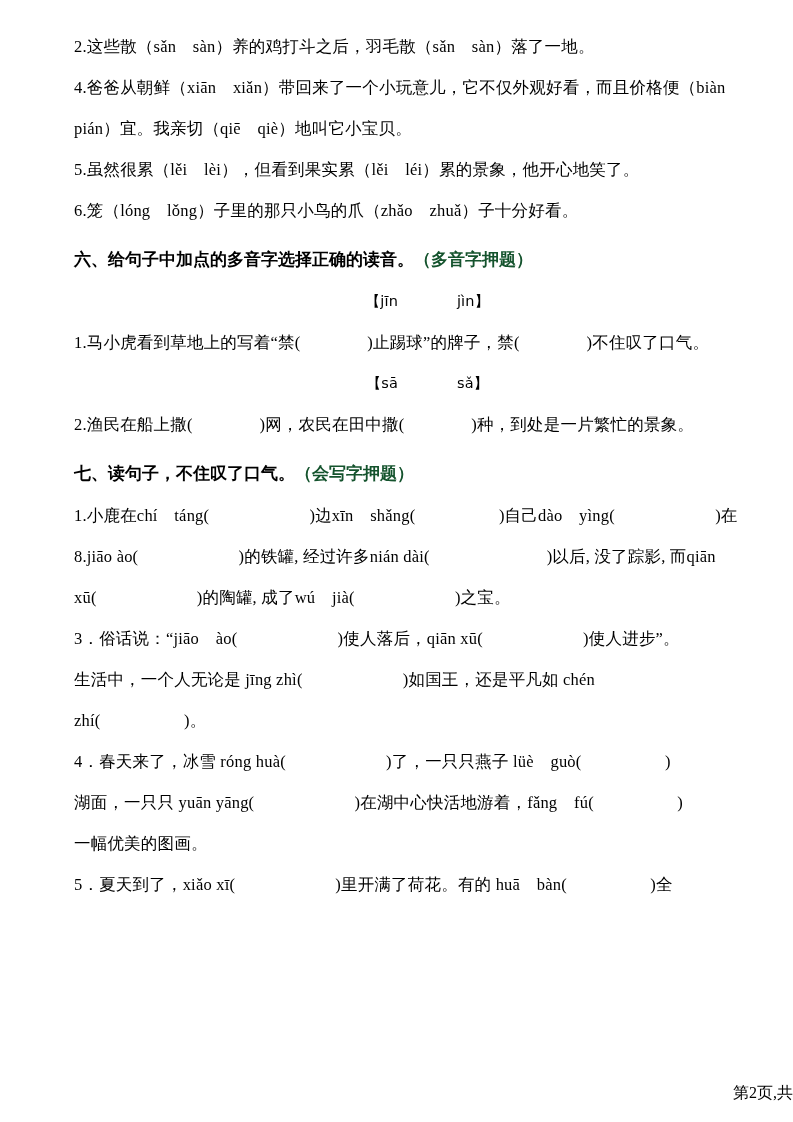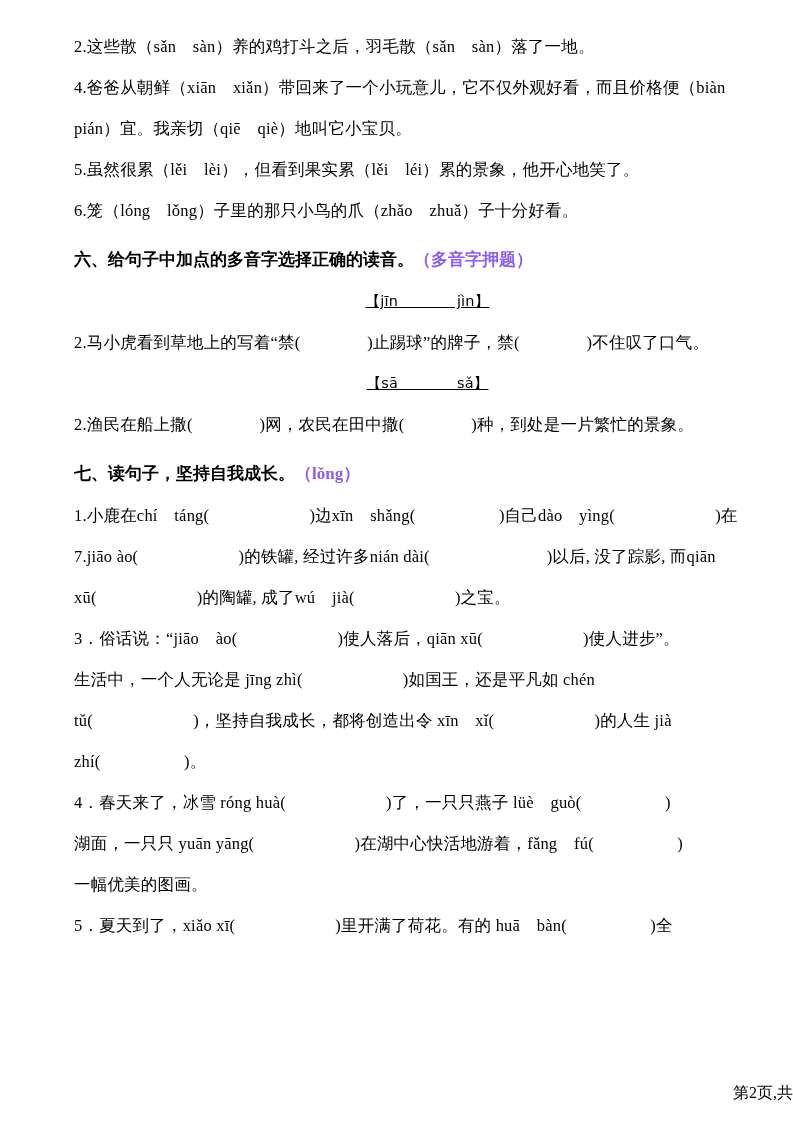--- a/index.html
+++ b/index.html
@@ -32,30 +32,29 @@
   .indent {
     text-indent: 0;
   }
   .sec-head {
     font-weight: bold;
     font-size: 17px;
     line-height: 42px;
     margin-top: 8px;
   }
   .red {
-    color: #8b5cf6;
+    color: #14532d;
     font-weight: bold;
   }
   .py {
     font-family: "DejaVu Sans", sans-serif;
     font-size: 14.5px;
   }
   .center {
     text-align: center;
-    text-decoration: underline;
   }
   .footer {
     position: absolute;
     left: 7px;
     right: 0;
     bottom: 18px;
     text-align: right;
     font-size: 16px;
     font-family: "Liberation Serif", serif;
   }
@@ -68,34 +67,33 @@
   <div class="line indent">2.这些散（sǎn　sàn）养的鸡打斗之后，羽毛散（sǎn　sàn）落了一地。</div>
   <div class="line indent">4.爸爸从朝鲜（xiān　xiǎn）带回来了一个小玩意儿，它不仅外观好看，而且价格便（biàn　pián）宜。我亲切（qiē　qiè）地叫它小宝贝。</div>
   <div class="line indent">5.虽然很累（lěi　lèi），但看到果实累（lěi　léi）累的景象，他开心地笑了。</div>
   <div class="line indent">6.笼（lóng　lǒng）子里的那只小鸟的爪（zhǎo　zhuǎ）子十分好看。</div>
 
   <div class="sec-head">
     <span>六、给句子中加点的多音字选择正确的读音。</span><span class="red">（多音字押题）</span>
   </div>
 
   <div class="line center py">【jīn　　　　jìn】</div>
-  <div class="line indent">2.马小虎看到草地上的写着“禁(　　　　)止踢球”的牌子，禁(　　　　)不住叹了口气。</div>
+  <div class="line indent">1.马小虎看到草地上的写着“禁(　　　　)止踢球”的牌子，禁(　　　　)不住叹了口气。</div>
   <div class="line center py">【sā　　　　sǎ】</div>
   <div class="line indent">2.渔民在船上撒(　　　　)网，农民在田中撒(　　　　)种，到处是一片繁忙的景象。</div>
 
   <div class="sec-head">
-    <span>七、读句子，坚持自我成长。</span><span class="red">（lǒng）</span>
+    <span>七、读句子，不住叹了口气。</span><span class="red">（会写字押题）</span>
   </div>
 
   <div class="line indent">1.小鹿在chí　táng(　　　　　　)边xīn　shǎng(　　　　　)自己dào　yìng(　　　　　　)在</div>
-  <div class="line indent">7.jiāo ào(　　　　　　)的铁罐, 经过许多nián dài(　　　　　　　)以后, 没了踪影, 而qiān</div>
+  <div class="line indent">8.jiāo ào(　　　　　　)的铁罐, 经过许多nián dài(　　　　　　　)以后, 没了踪影, 而qiān</div>
   <div class="line indent">xū(　　　　　　)的陶罐, 成了wú　jià(　　　　　　)之宝。</div>
   <div class="line indent">3．俗话说：“jiāo　ào(　　　　　　)使人落后，qiān xū(　　　　　　)使人进步”。</div>
   <div class="line indent">生活中，一个人无论是 jīng zhì(　　　　　　)如国王，还是平凡如 chén</div>
-  <div class="line indent">tǔ(　　　　　　)，坚持自我成长，都将创造出令 xīn　xǐ(　　　　　　)的人生 jià</div>
   <div class="line indent">zhí(　　　　　)。</div>
   <div class="line indent">4．春天来了，冰雪 róng huà(　　　　　　)了，一只只燕子 lüè　guò(　　　　　)</div>
   <div class="line indent">湖面，一只只 yuān yāng(　　　　　　)在湖中心快活地游着，fǎng　fú(　　　　　)</div>
   <div class="line indent">一幅优美的图画。</div>
   <div class="line indent">5．夏天到了，xiǎo xī(　　　　　　)里开满了荷花。有的 huā　bàn(　　　　　)全</div>
 
   <div class="footer">第2页,共25页</div>
 </div>
 
 </body></html>

